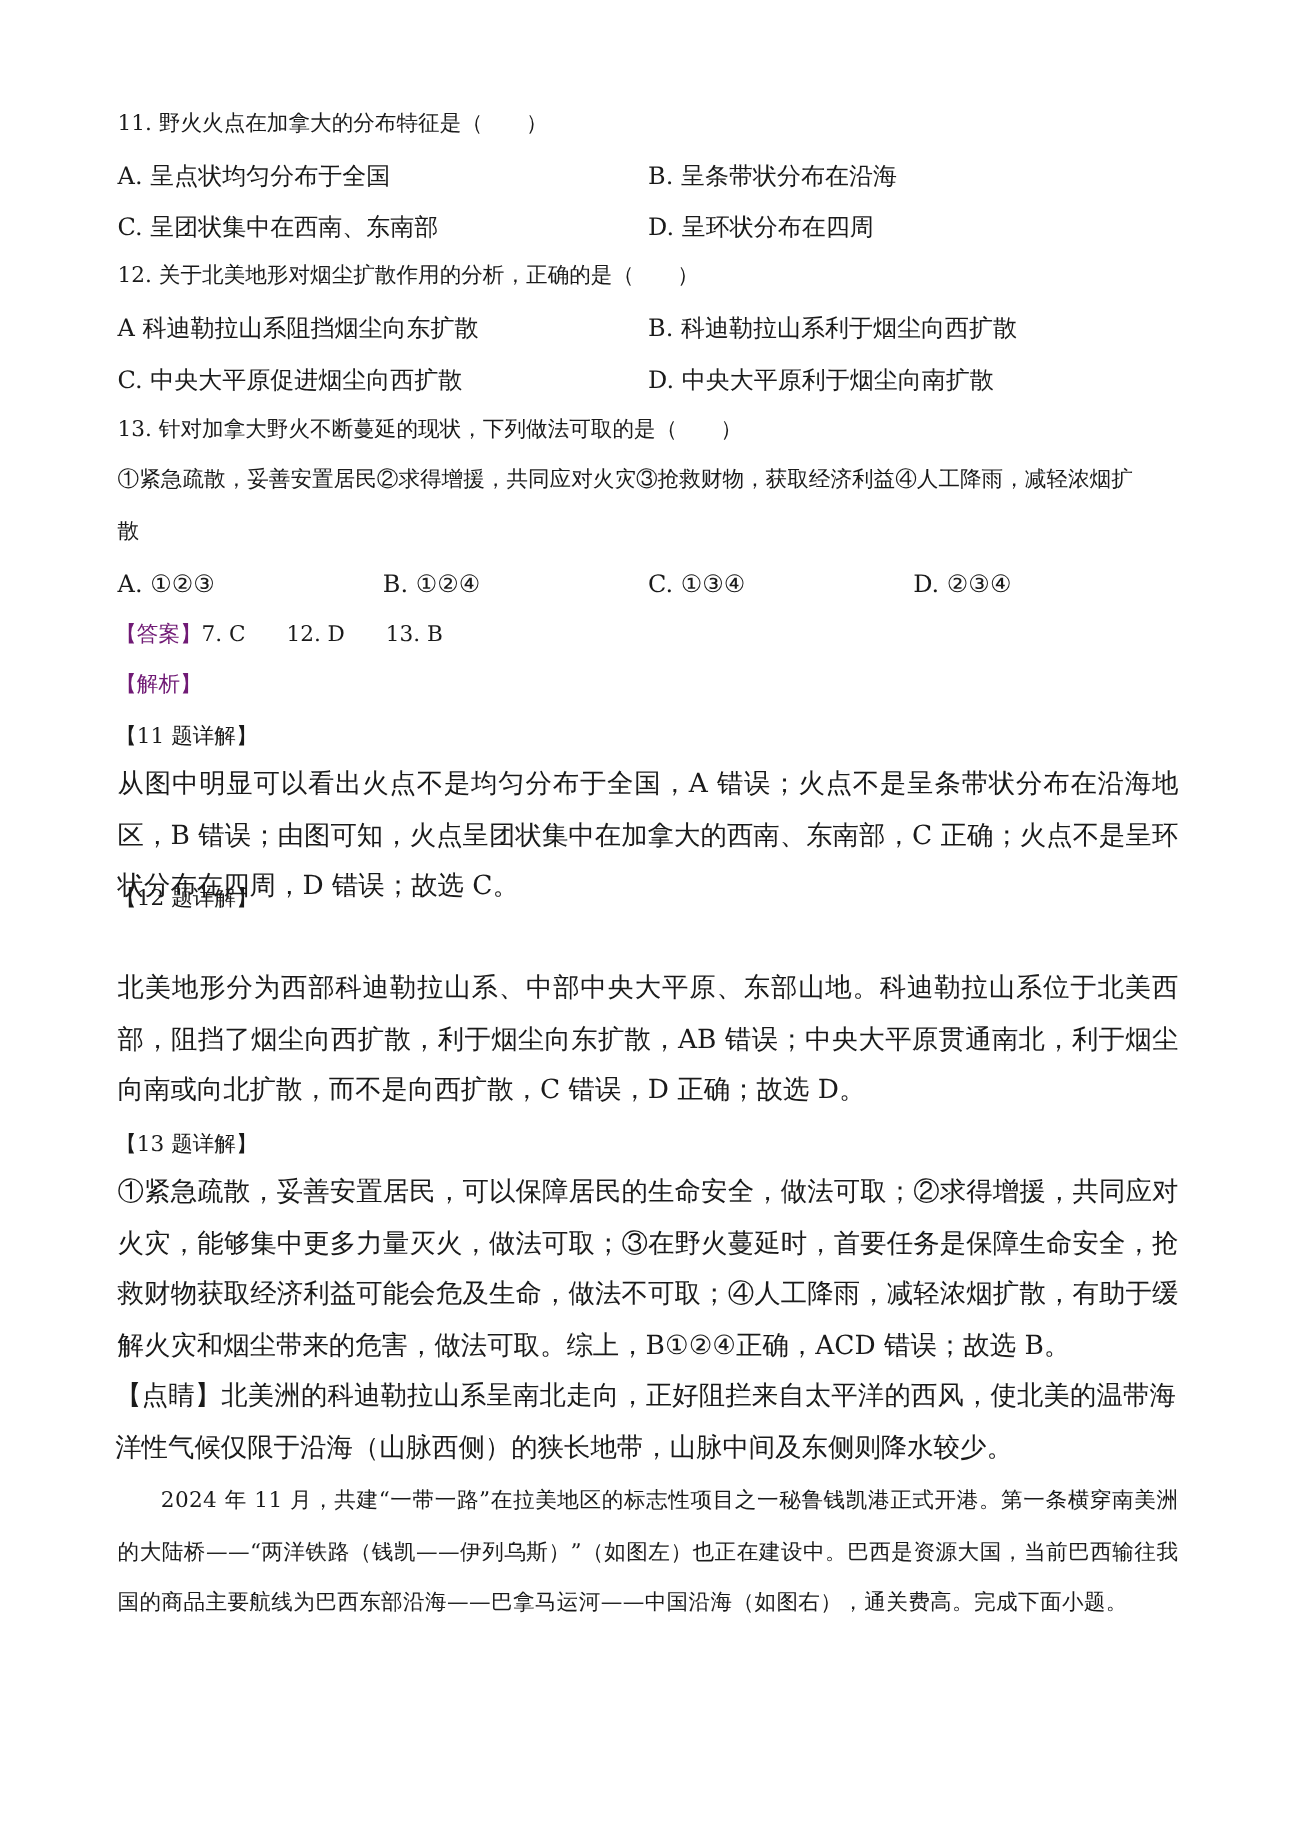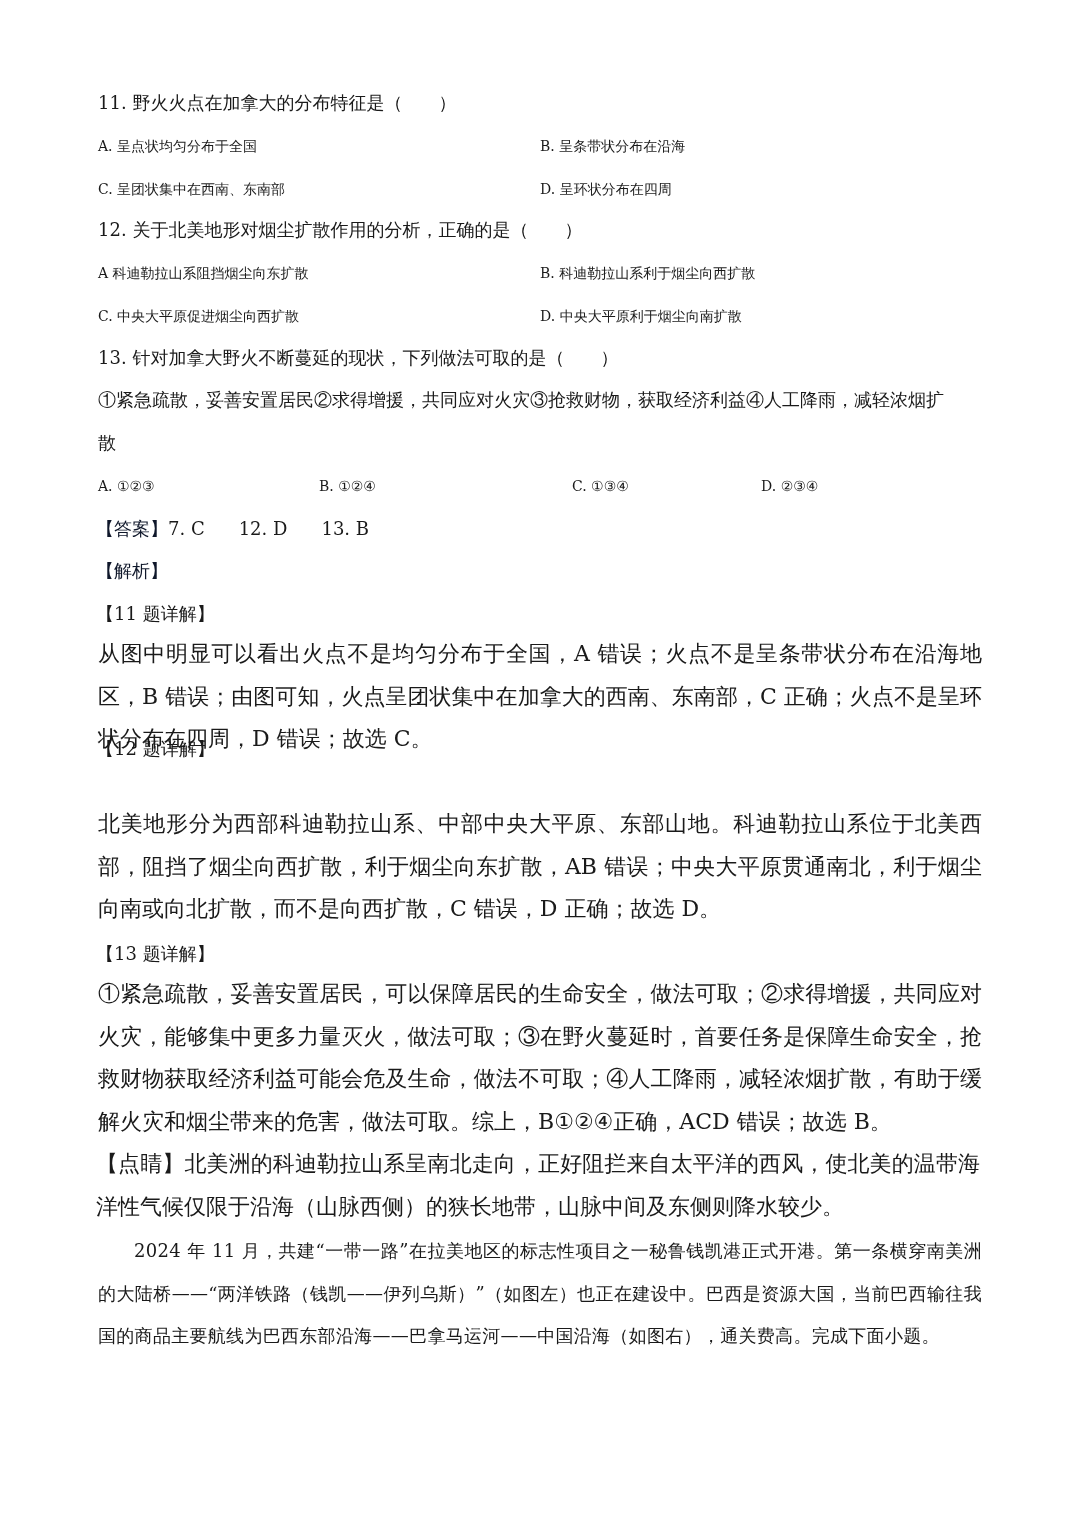--- a/index.html
+++ b/index.html
@@ -26,24 +26,24 @@
       left: 98px;
       white-space: nowrap;
       line-height: 26px;
       height: 26px;
       font-size: 18px;
     }
     .opt-row .opt {
       position: absolute;
       white-space: nowrap;
       line-height: 26px;
-      font-size: 14px;
+      font-size: 20px;
     }
     .blue-label {
-      color: #0f172a;
+      color: #701a75;
     }
     .para {
       position: absolute;
       left: 98px;
       width: 884px;
       font-size: 22px;
       line-height: 42.5px;
       text-align: justify;
       word-break: break-all;
     }
@@ -89,21 +89,21 @@
 
   <div class="line" style="top:345px;">
     <span>13.</span>
     <span>针对加拿大野火不断蔓延的现状，下列做法可取的是（　　）</span>
   </div>
   <div class="line" style="top:387px; font-size:18px;">①紧急疏散，妥善安置居民②求得增援，共同应对火灾③抢救财物，获取经济利益④人工降雨，减轻浓烟扩</div>
   <div class="line" style="top:430px;">散</div>
   <div class="opt-row">
     <span class="opt" style="left:98px; top:473px;">A. ①②③</span>
     <span class="opt" style="left:319px; top:473px;">B. ①②④</span>
-    <span class="opt" style="left:540px; top:473px;margin-left:32px;">C. ①③④</span>
+    <span class="opt" style="left:540px; top:473px;">C. ①③④</span>
     <span class="opt" style="left:761px; top:473px;">D. ②③④</span>
   </div>
 
   <div class="line" style="top:516px; left:96px;">
     <span class="blue-label">【答案】</span><span>7. C</span><span class="answer-gap"></span><span>12. D</span><span class="answer-gap"></span><span>13. B</span>
   </div>
 
   <div class="line blue-label" style="top:558px; left:96px;">【解析】</div>
 
   <div class="line" style="top:601px; left:96px;">【11 题详解】</div>

